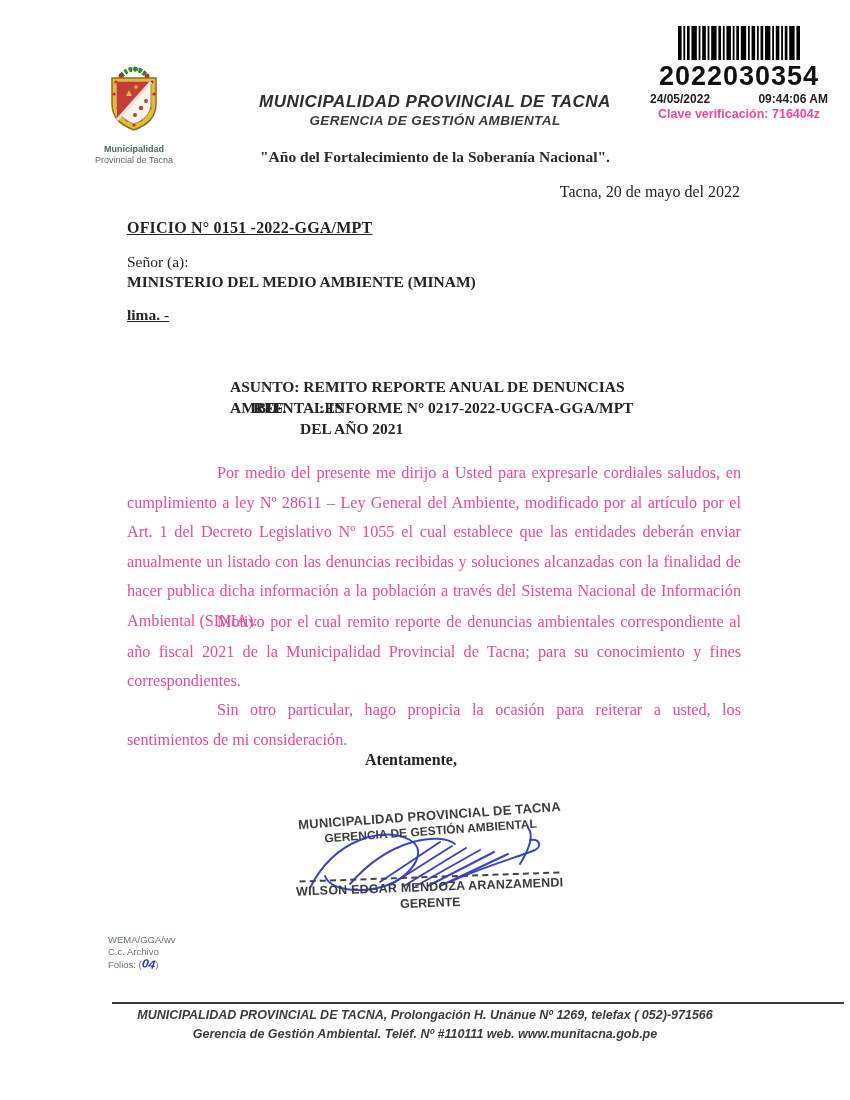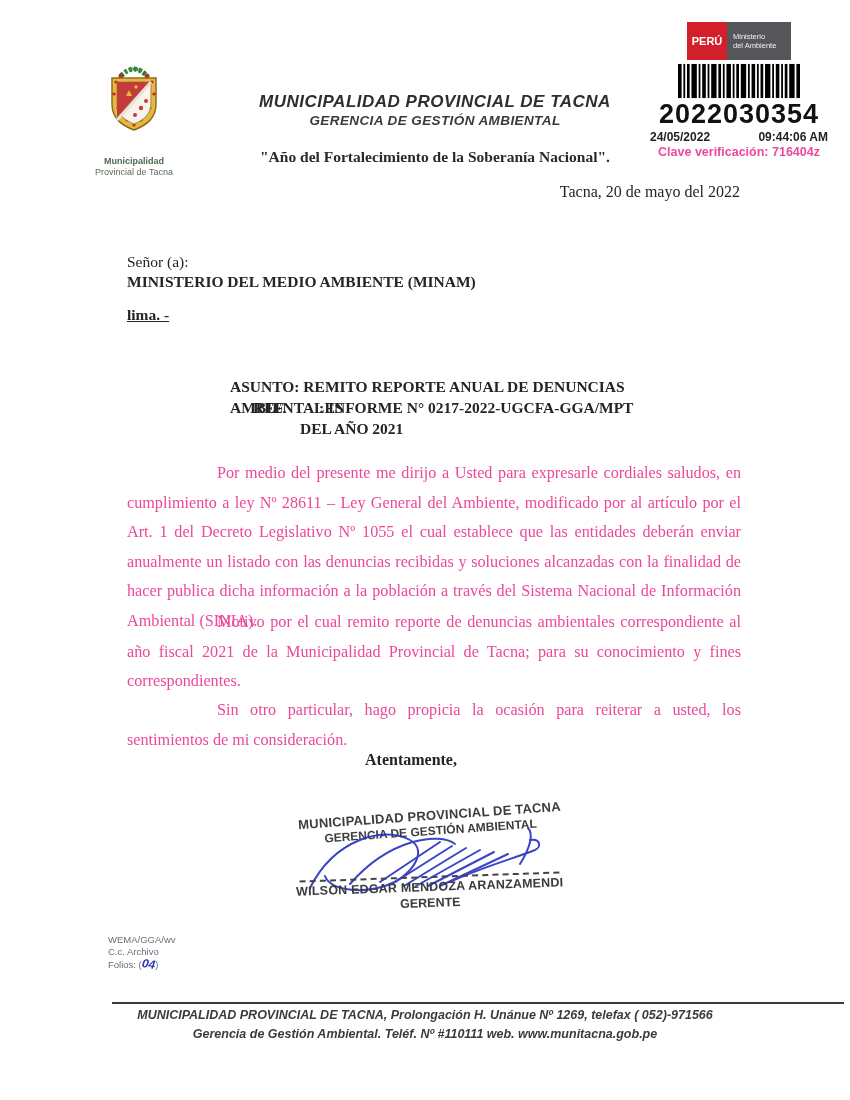--- a/index.html
+++ b/index.html
@@ -3,21 +3,21 @@
 <meta charset="utf-8">
 <style>
   html,body{margin:0;padding:0;background:#9a9a9a;}
   .page{
     position:relative;width:850px;height:1100px;background:#ffffff;
     margin:0 auto;overflow:hidden;
     font-family:"Liberation Serif", serif;color:#242424;
   }
   
   .logo{position:absolute;left:93px;top:60px;width:82px;text-align:center;}
-  .logo-caption{font-family:"Liberation Sans",sans-serif;font-size:9px;line-height:11px;color:#5c6b5c;margin-top:12px;}
+  .logo-caption{font-family:"Liberation Sans",sans-serif;font-size:9px;line-height:11px;color:#5c6b5c;margin-top:0;}
   .logo-caption .l1{color:#4e6b4e;font-weight:bold;}
   .title-block{position:absolute;left:215px;top:92px;width:440px;text-align:center;}
   .org1{font-family:"Liberation Sans",sans-serif;font-style:italic;font-weight:bold;font-size:17px;letter-spacing:.5px;color:#2e2e2e;}
   .org2{font-family:"Liberation Sans",sans-serif;font-style:italic;font-weight:bold;font-size:13.5px;letter-spacing:.4px;color:#3a3a3a;margin-top:1px;}
   .motto{position:absolute;left:215px;top:148px;width:440px;text-align:center;font-weight:bold;font-size:15.5px;color:#2a2a2a;}
   
   .gov{position:absolute;left:636px;top:22px;width:206px;text-align:center;font-family:"Liberation Sans",sans-serif;}
   .badge{display:flex;width:104px;margin:0 auto;height:38px;}
   .badge-red{width:40px;background:#d21f2b;color:#fff;font-weight:bold;font-size:11px;display:flex;align-items:center;justify-content:center;}
   .badge-gray{width:64px;background:#55565a;color:#f2f2f2;font-size:7.5px;line-height:9px;text-align:left;display:flex;flex-direction:column;justify-content:center;padding-left:6px;box-sizing:border-box;}
@@ -101,27 +101,20 @@
     </div>
   </div>
 
   <div class="title-block">
     <div class="org1">MUNICIPALIDAD PROVINCIAL DE TACNA</div>
     <div class="org2">GERENCIA DE GESTIÓN AMBIENTAL</div>
   </div>
   <div class="motto">"Año del Fortalecimiento de la Soberanía Nacional".</div>
 
   <div class="gov">
-    <div class="badge">
-      <div class="badge-red">PERÚ</div>
-      <div class="badge-gray">
-        <span>Ministerio</span>
-        <span>del Ambiente</span>
-      </div>
-    </div>
     <svg class="barcode" width="122" height="38" viewBox="0 0 136 38">
       <rect x="0" y="0" width="4" height="38"></rect>
         <rect x="6" y="0" width="2" height="38"></rect>
       <rect x="10" y="0" width="3" height="38"></rect>
         <rect x="15" y="0" width="6" height="38"></rect>
       <rect x="23" y="0" width="2" height="38"></rect>
         <rect x="27" y="0" width="4" height="38"></rect>
       <rect x="33" y="0" width="2" height="38"></rect>
         <rect x="37" y="0" width="6" height="38"></rect>
       <rect x="45" y="0" width="3" height="38"></rect>
@@ -144,20 +137,21 @@
     </svg>
     <div class="bc-number">2022030354</div>
     <div class="bc-datetime">
       <span>24/05/2022</span>
       <span>09:44:06  AM</span>
     </div>
     <div class="bc-clave">Clave verificación: 716404z</div>
   </div>
 
   <div class="dateline">Tacna, 20 de mayo del 2022</div>
+  <div class="oficio">OFICIO N° 0151 -2022-GGA/MPT</div>
   <div class="salutation">Señor (a):</div>
   <div class="addressee">MINISTERIO DEL MEDIO AMBIENTE (MINAM)</div>
   <div class="city">lima. -</div>
 
   <div class="subject">
     <span>ASUNTO:</span>
     <span>REMITO REPORTE ANUAL DE DENUNCIAS AMBIENTALES</span>
     <span class="l2">DEL AÑO 2021</span>
   </div>
 

